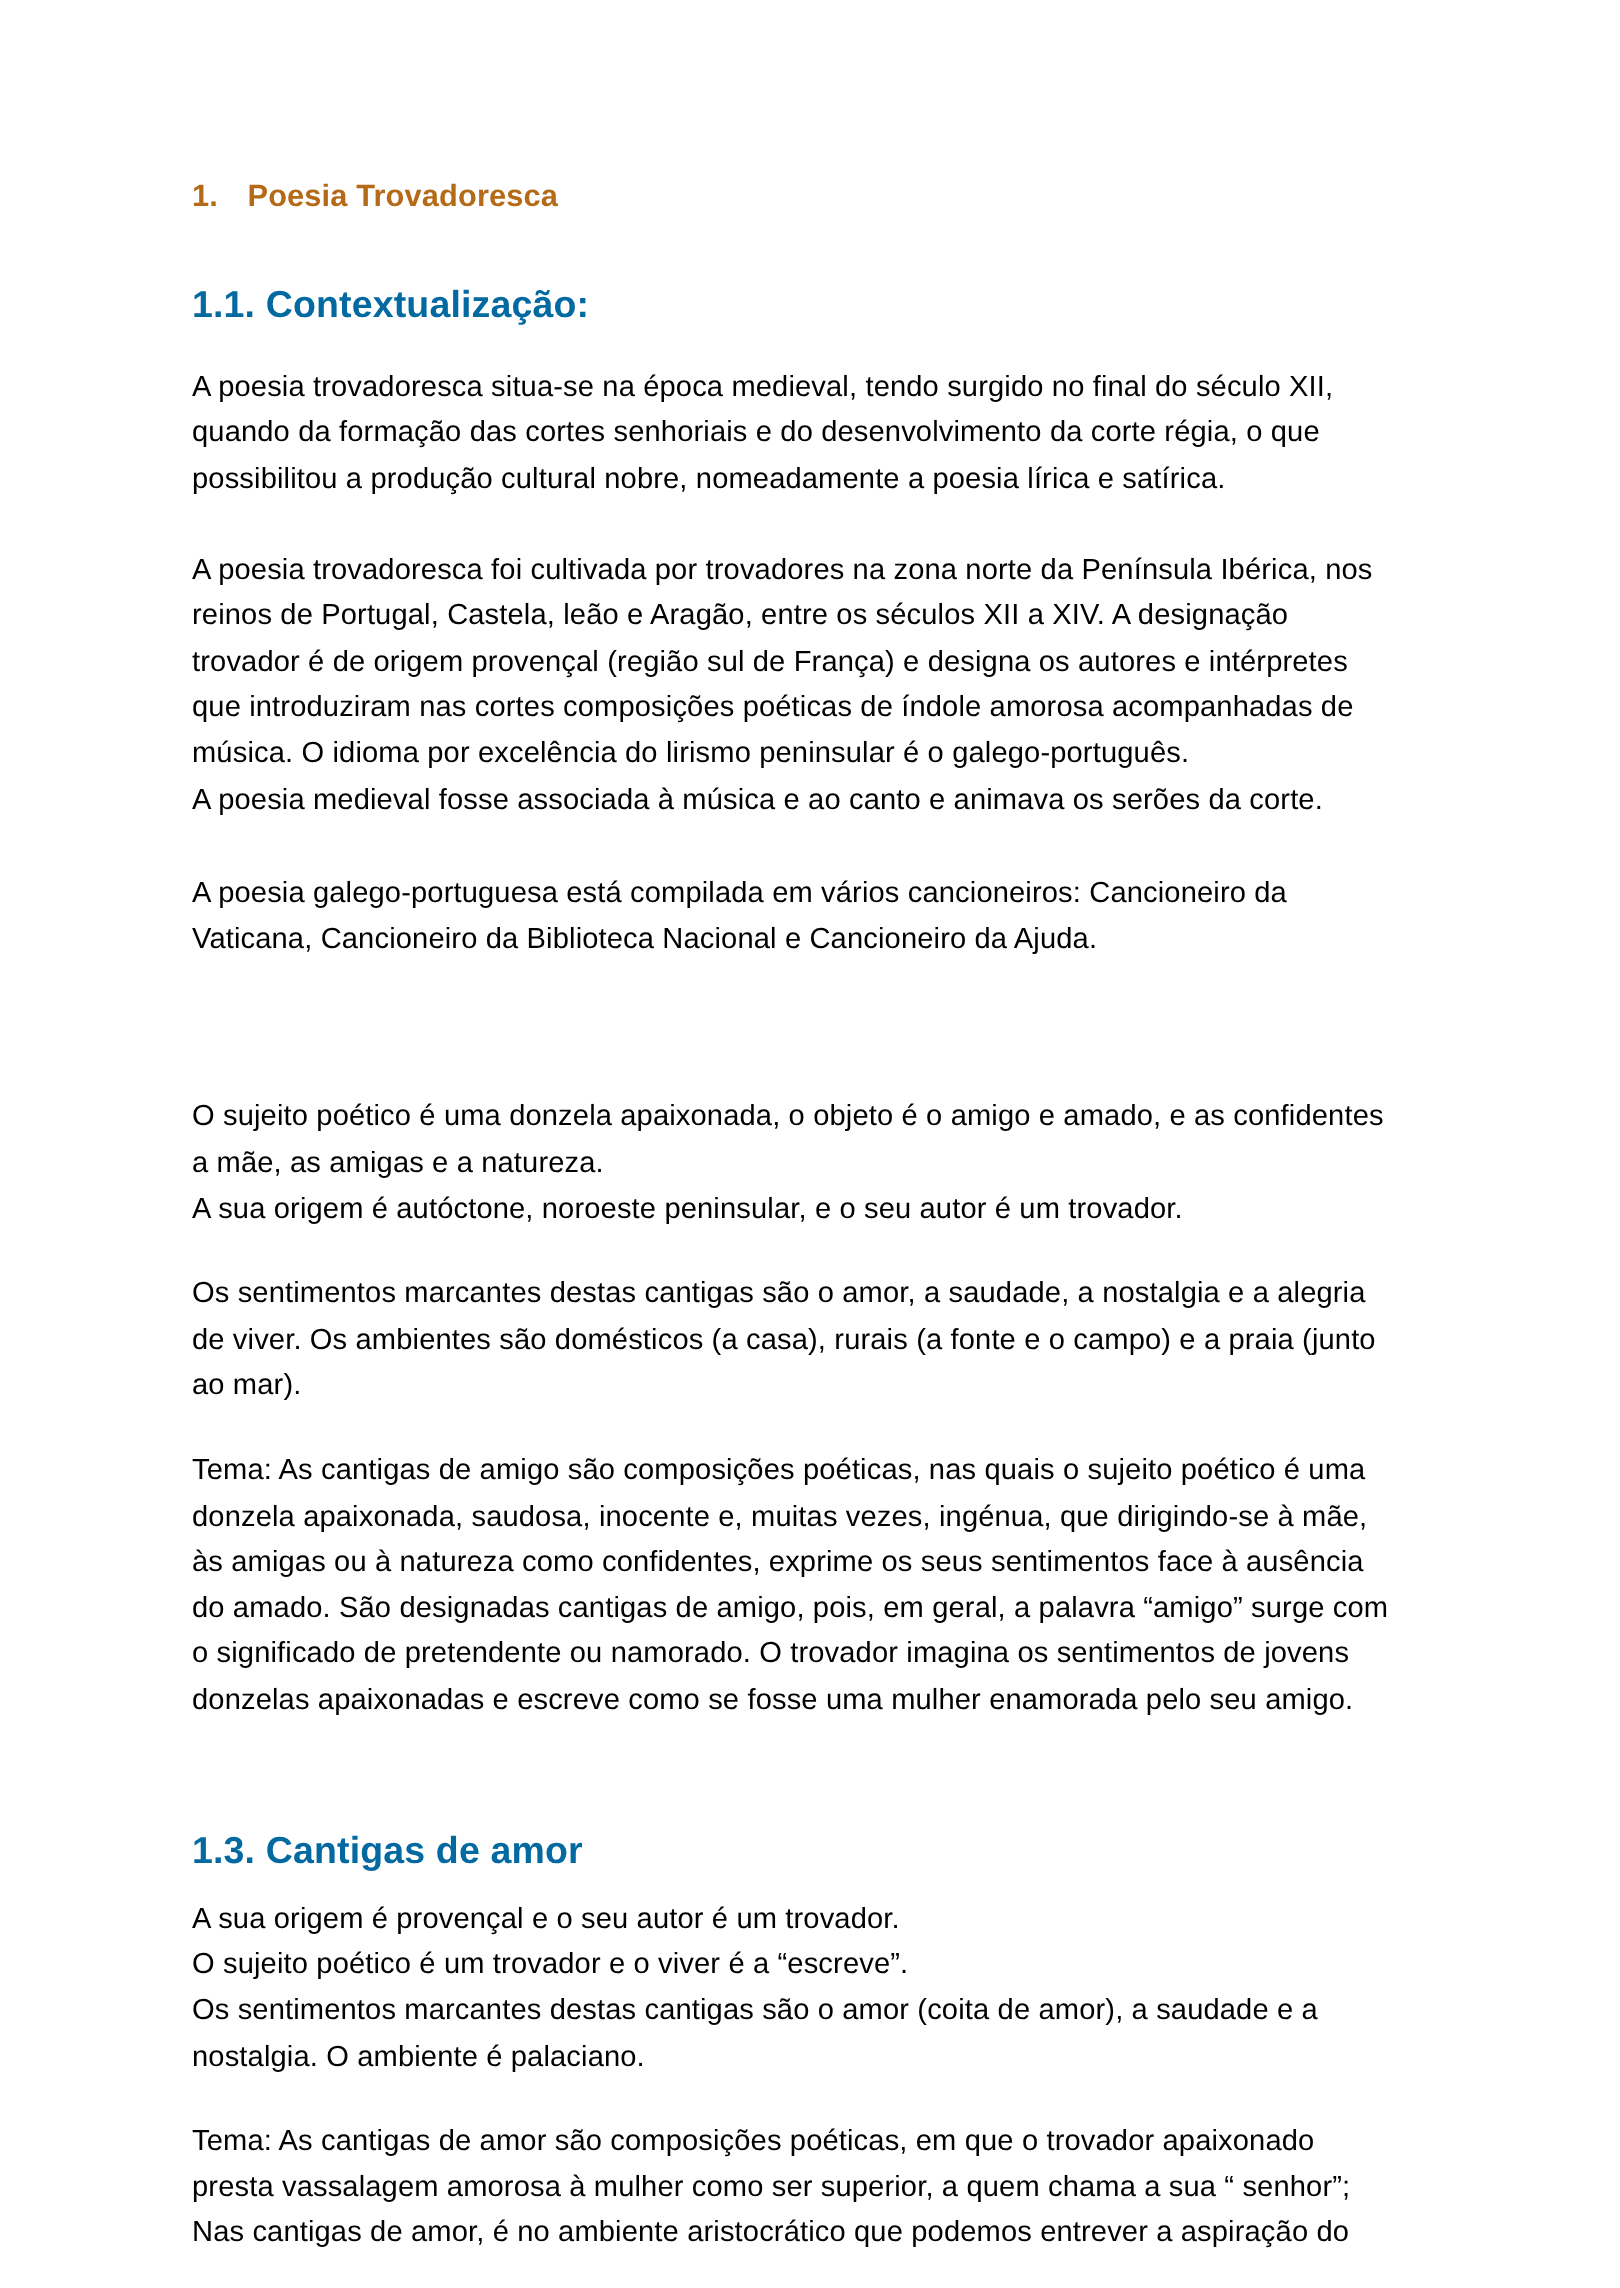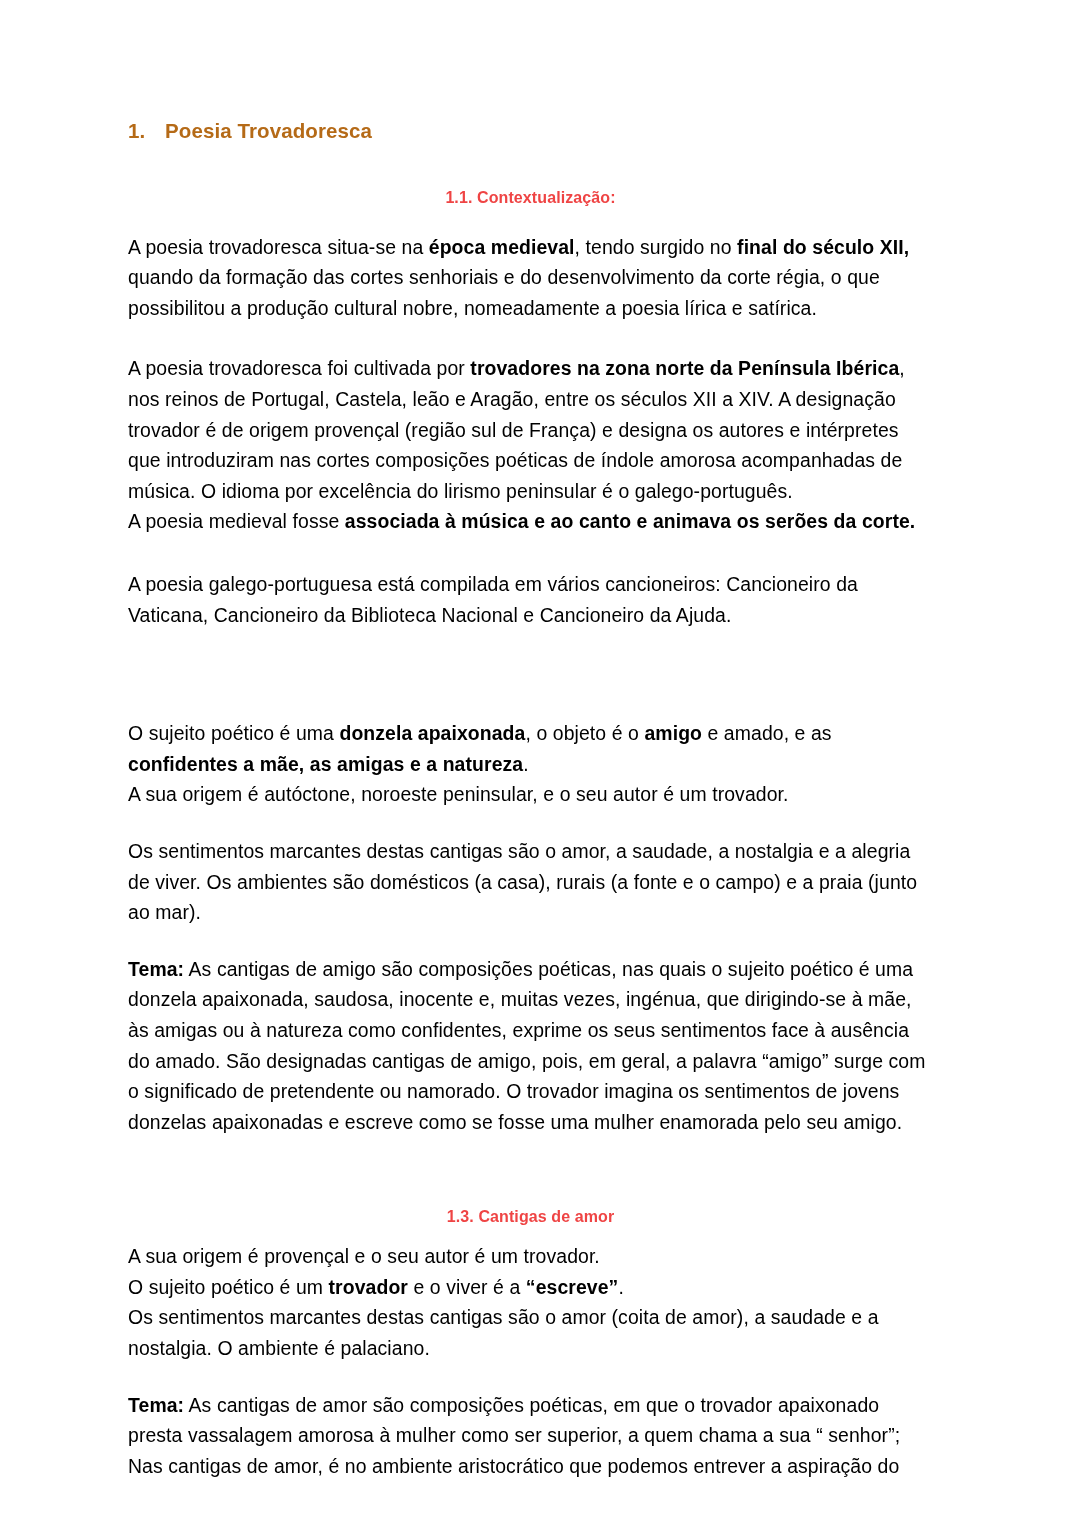--- a/index.html
+++ b/index.html
@@ -48,37 +48,36 @@
     left: -37px;
     top: 0;
     width: 30px;
     text-align: left;
     font-weight: bold;
     color: #b56a17;
   }
   
   h2.sub-heading {
     margin: 0;
-    font-size: 16px;
+    font-size: 25px;
     font-weight: bold;
-    color: #ef4444;
+    color: #0369a1;
     line-height: 1.25;
     letter-spacing: 0.1px;
-    text-align: center;
   }
   
   p.para {
     margin: 0;
     font-size: 19.4px;
     line-height: 30.6px;
     color: #000000;
     text-align: left;
     letter-spacing: 0.005em;
   }
-  p.para b { font-weight: bold; }
+  p.para b { font-weight: normal; }
 
   
   .sp-44 { height: 44px; }
   .sp-32 { height: 32px; }
   .sp-30 { height: 30px; }
   .sp-26 { height: 26px; }
   .sp-24 { height: 24px; }
   .sp-14 { height: 14px; }
   .sp-70 { height: 70px; }
   .sp-74 { height: 74px; }

